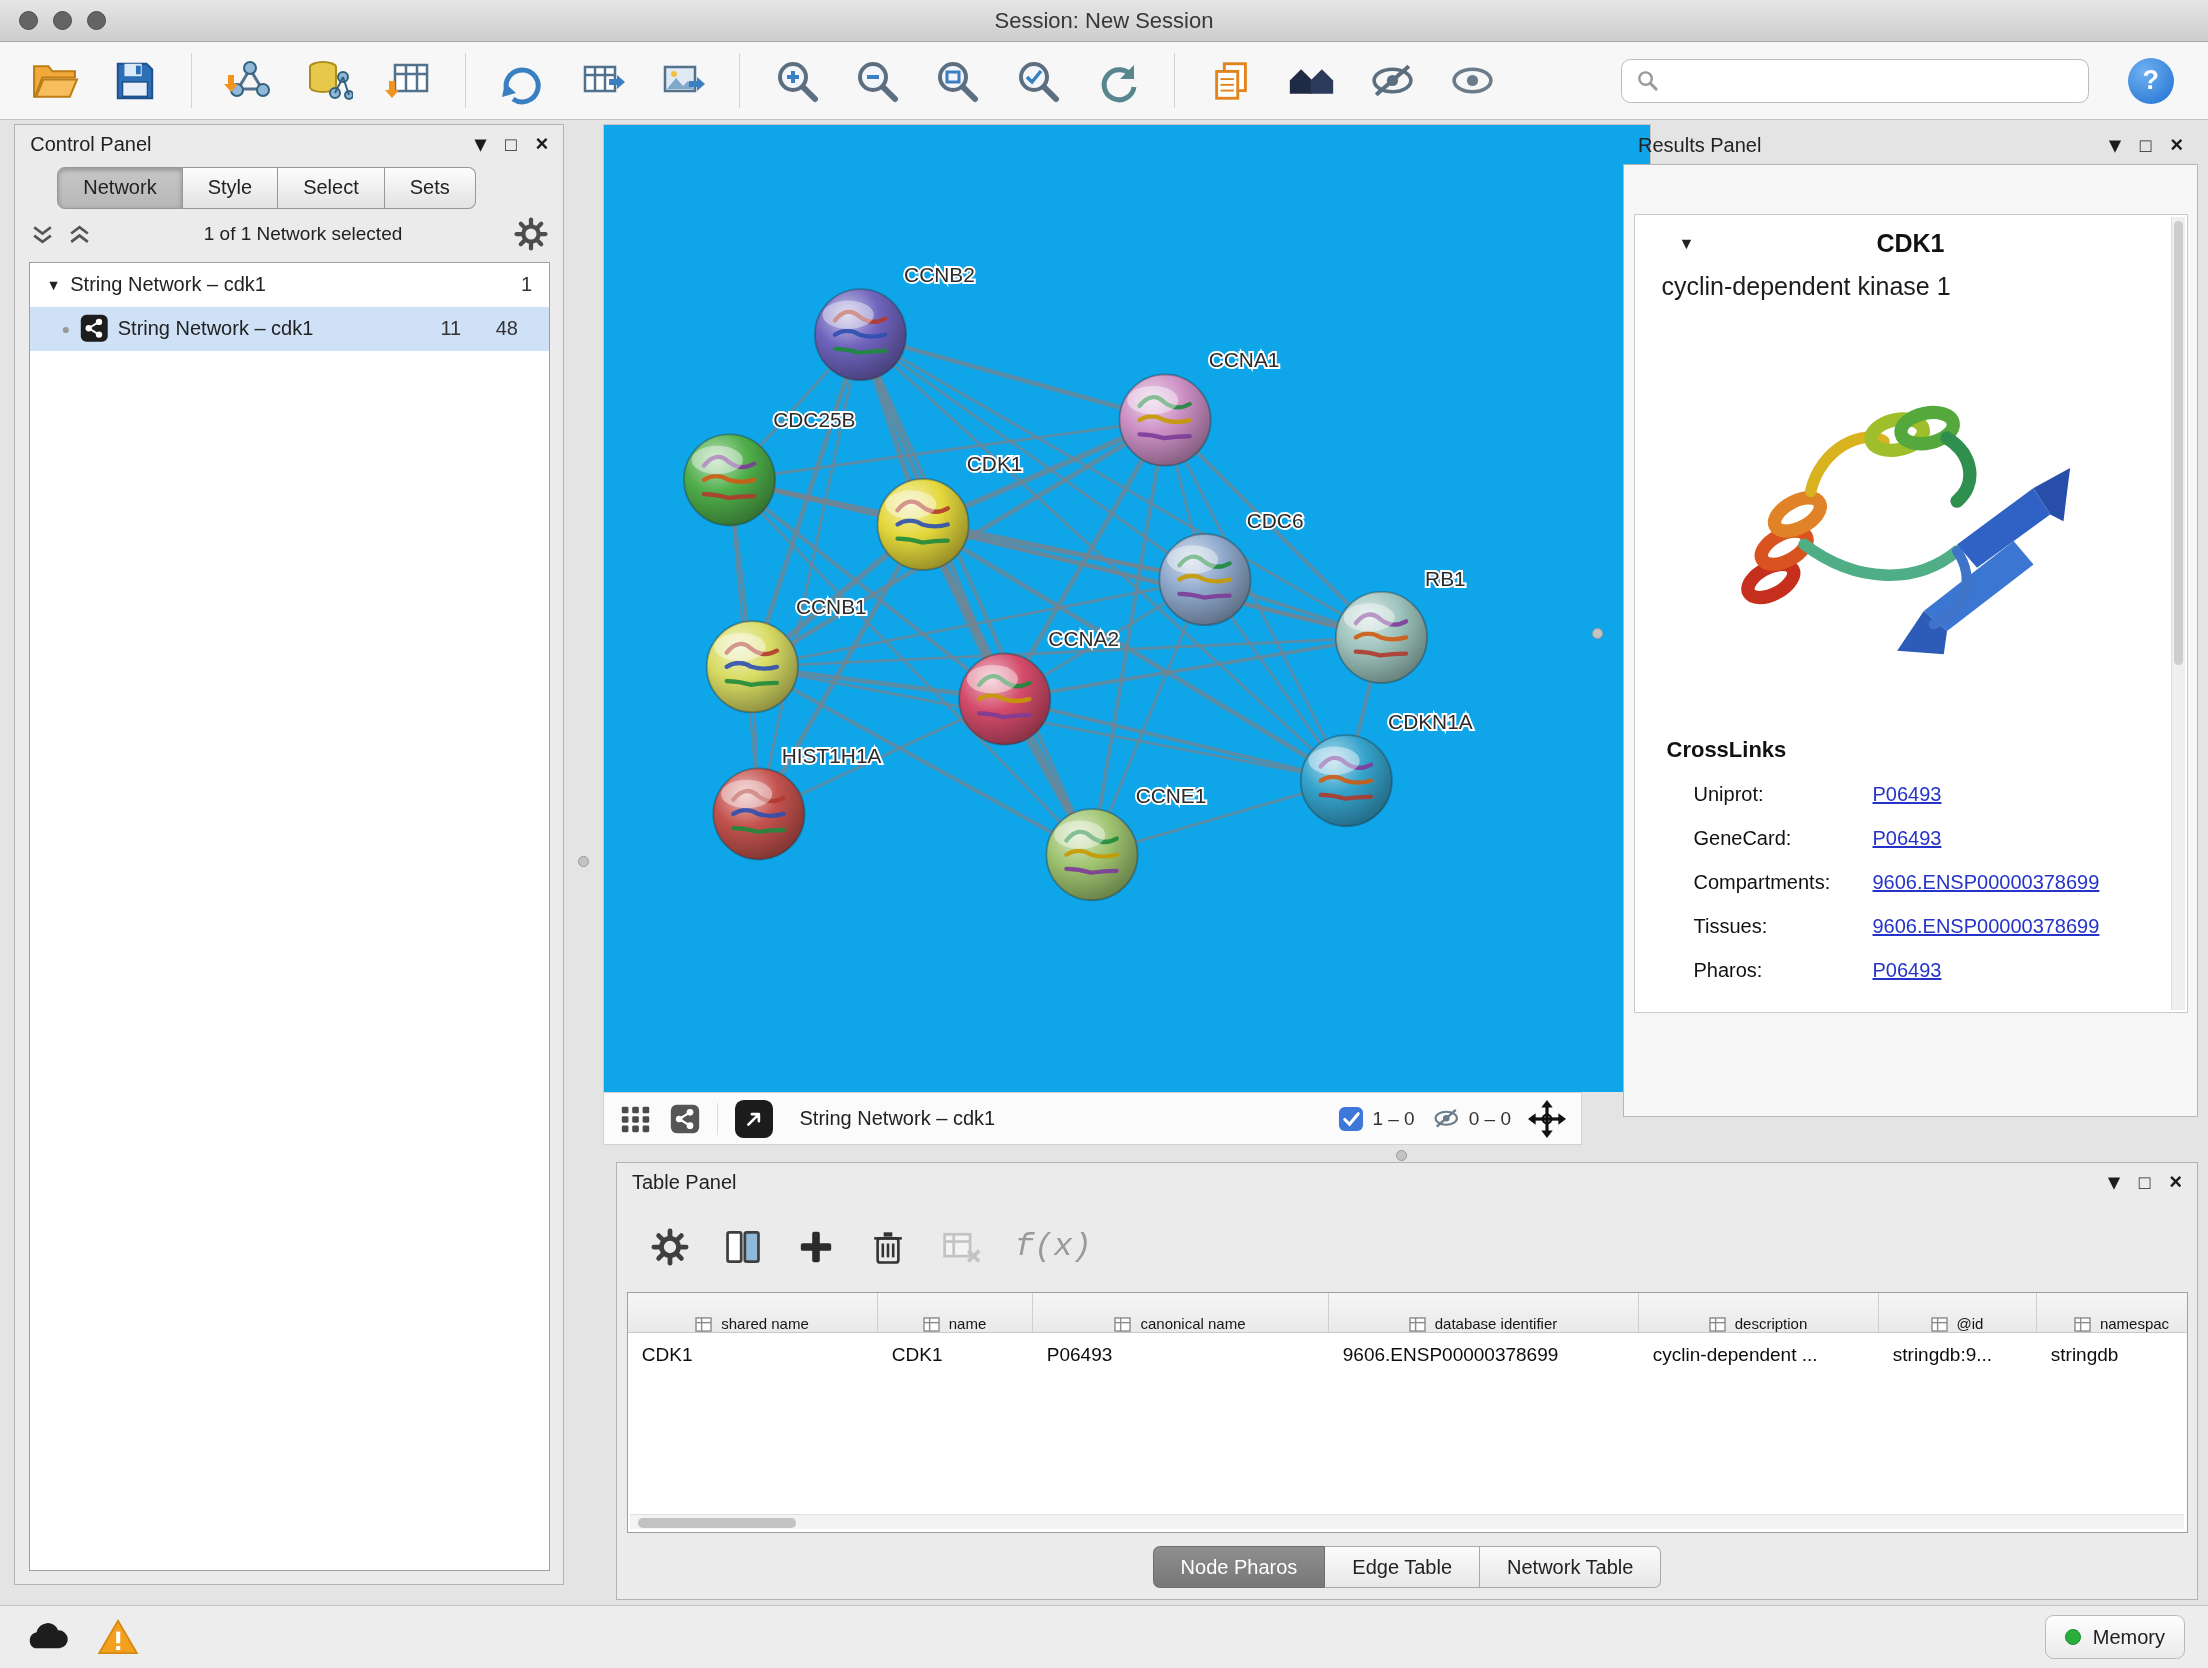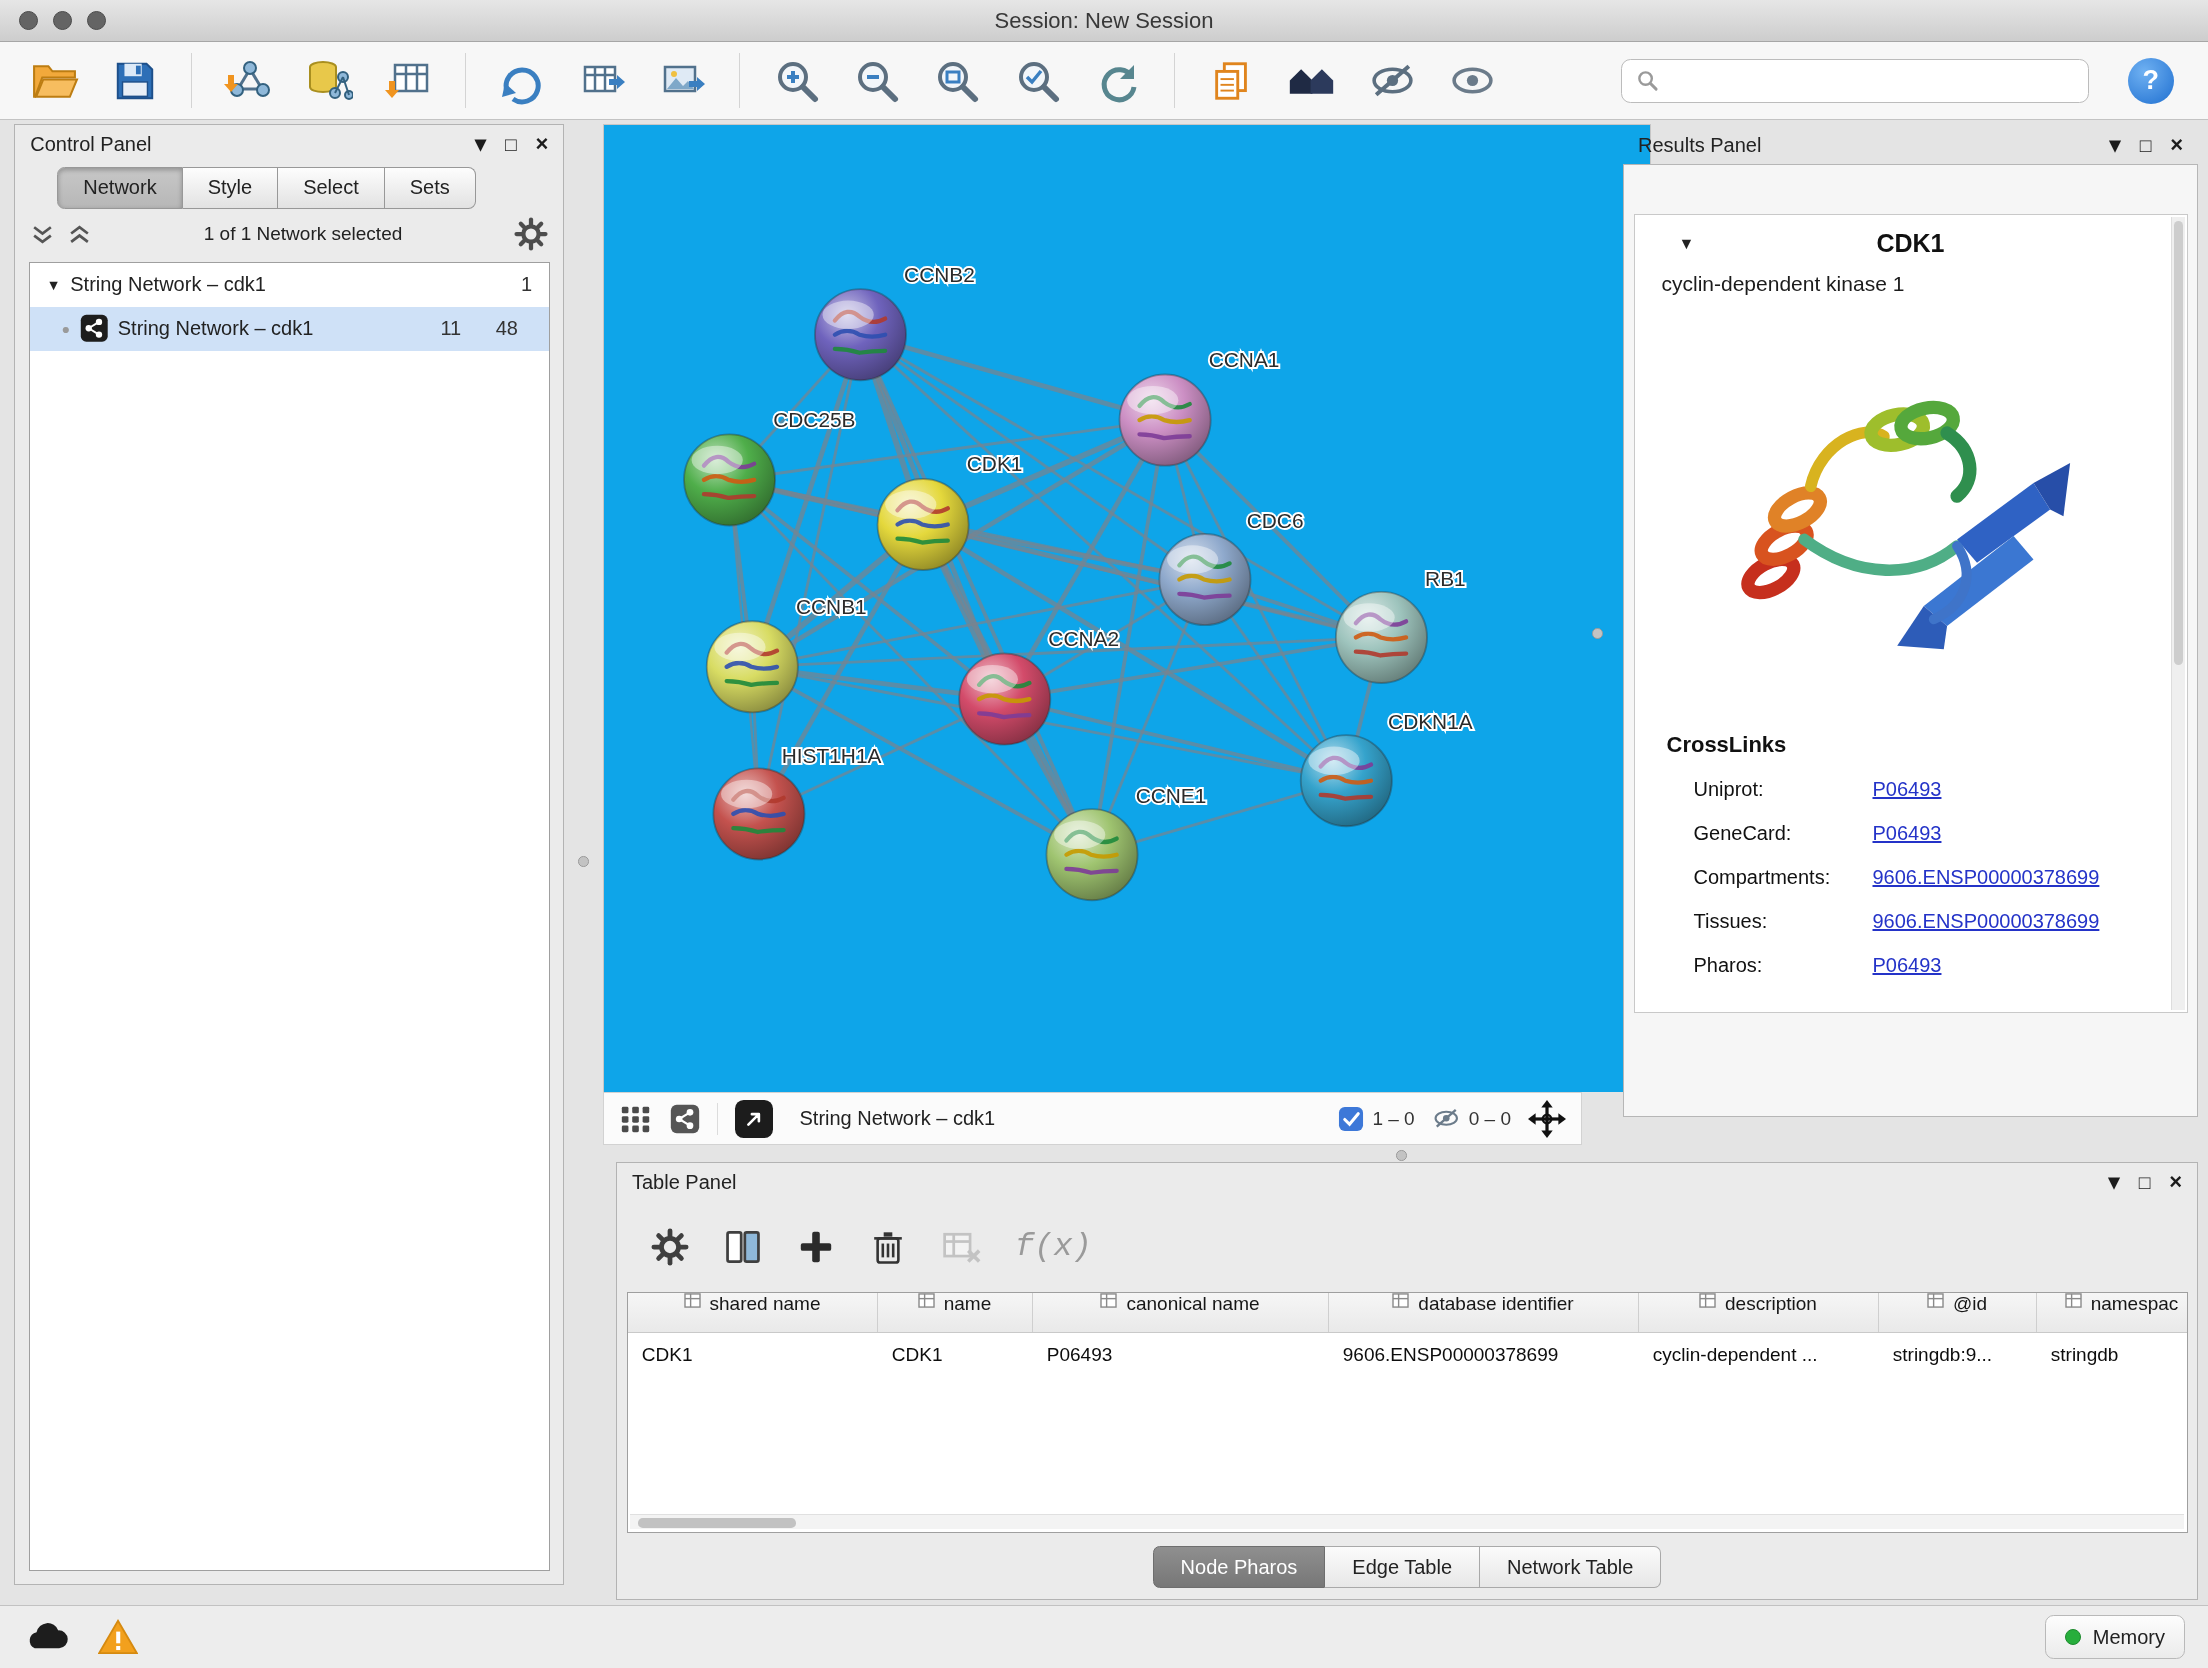--- a/index.html
+++ b/index.html
@@ -70,37 +70,37 @@
     background:linear-gradient(#a9a9a9,#8e8e8e);color:#fff;font-size:20px;border:1px solid #858585;
     border-bottom:none;border-radius:8.6px 8.6px 0 0;cursor:pointer}
   .rp-body{flex:1;background:#f6f6f6;border:1px solid #b6b6b6;position:relative;padding-top:34px}
   .rp-buttons{display:flex;justify-content:center;gap:42px}
   .btn{height:42px;padding:0 28.5px;display:flex;align-items:center;justify-content:center;font-size:20px;
     background:linear-gradient(#ffffff,#e7e7e7);border:1px solid #b0b0b0;border-radius:8.6px;cursor:pointer}
   .rp-section{margin:15px 9.5px 0;height:799px;background:#fff;border:1px solid #c9c9c9;position:relative;overflow:hidden}
   .sec-head{height:57px;display:flex;align-items:center;justify-content:center;position:relative;cursor:pointer}
   .sec-head .tri{position:absolute;left:44px;font-size:16px}
   .sec-title{font-size:25px;font-weight:bold;color:#111}
-  .sec-desc{padding:0 27px;font-size:21px;color:#1c1c1c}
+  .sec-desc{padding:0 27px;font-size:25px;color:#1c1c1c}
   .xl-head{margin:36px 0 9.5px 32px;font-size:22px;font-weight:bold;color:#111}
   .xrow{display:flex;align-items:center;height:44px;margin-left:59px;font-size:20px}
   .xrow .xlabel{width:179px;color:#111}
   .xlink{color:#2433c8;text-decoration:underline;cursor:pointer}
   .rp-scroll{position:absolute;right:1.9px;top:1.9px;bottom:1.9px;width:13.3px;background:#efefef;border-left:1px solid #ddd}
   .rp-scroll .thumb{position:absolute;left:1.9px;top:3.8px;width:8.6px;height:56%;border-radius:4.8px;background:#cdcdcd}
 
   
   .table-panel{position:absolute;left:616px;top:1162px;width:1582px;height:438px;background:#ebebeb;
     border:1px solid #b3b3b3;display:flex;flex-direction:column}
   .tp-toolbar{height:91px;display:flex;align-items:center;padding-left:34px;gap:34px}
   .fx{font-family:Liberation Mono, monospace;font-style:italic;font-size:32px;color:#9a9a9a}
   .tbl{margin:0 9.5px;height:241px;background:#fff;border:1px solid #9f9f9f;position:relative;overflow:hidden}
   .tbl-head{display:flex;height:40px;background:linear-gradient(#f6f6f6,#e9e9e9);border-bottom:1px solid #c9c9c9}
-  .tbl-head .cell{display:flex;align-items:flex-start;justify-content:center;gap:9px;border-right:1px solid #cfcfcf;
-    font-size:19px;color:#161616;overflow:hidden;white-space:nowrap;flex:none}
+  .tbl-head .cell{display:flex;align-items:flex-end;justify-content:center;gap:9px;border-right:1px solid #cfcfcf;
+    font-size:15px;color:#161616;overflow:hidden;white-space:nowrap;flex:none}
   .tbl-row{display:flex;height:44px;align-items:center}
   .tbl-row .cell{padding-left:14.3px;font-size:19px;color:#0d0d0d;overflow:hidden;white-space:nowrap;flex:none}
   .hscroll{position:absolute;left:2.9px;right:2.9px;bottom:2.9px;height:15px;background:#f3f3f3;border-top:1px solid #e0e0e0}
   .hscroll .thumb{position:absolute;left:7.6px;top:2.9px;width:158px;height:9.5px;border-radius:4.8px;background:#c2c2c2}
   .tbl-tabs{display:flex;justify-content:center;margin-top:13.3px}
   .tbl-tabs span{height:42px;padding:0 27px;display:flex;align-items:center;font-size:20px;cursor:pointer;
     border:1px solid #a9a9a9;border-left:none;background:linear-gradient(#fbfbfb,#e7e7e7)}
   .tbl-tabs span:first-child{border-left:1px solid #a9a9a9;border-radius:6.7px 0 0 6.7px}
   .tbl-tabs span:last-child{border-radius:0 6.7px 6.7px 0}
   .tbl-tabs span.active{background:linear-gradient(#8f8f8f,#777777);color:#fff;border-color:#6e6e6e}

